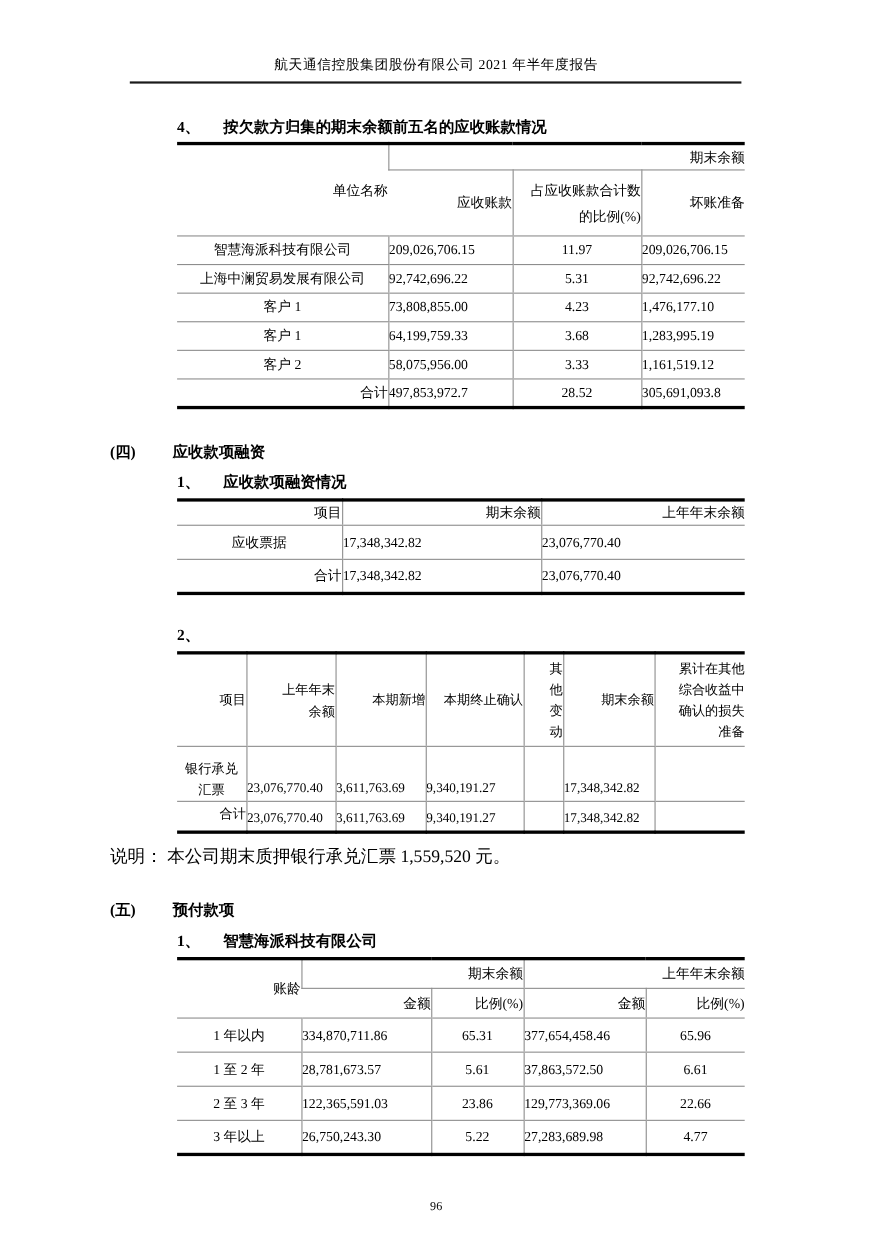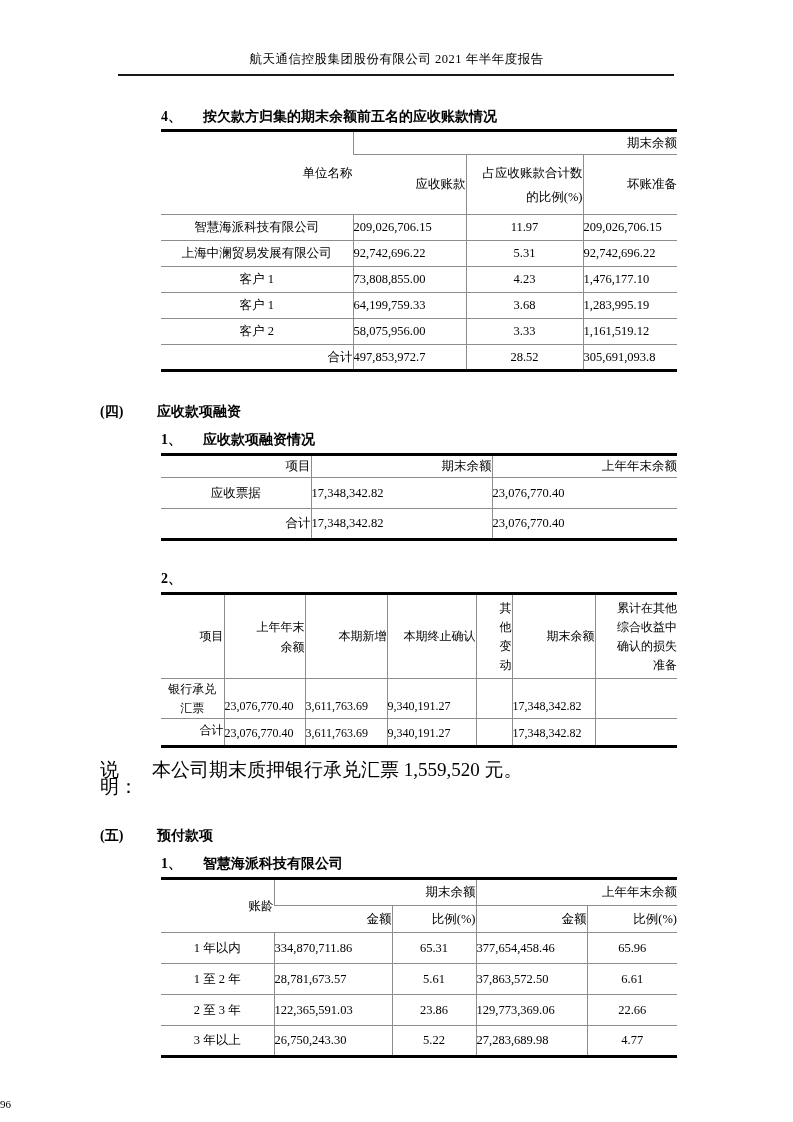--- a/index.html
+++ b/index.html
@@ -38,32 +38,32 @@
   #t2 tr.d{height:31px;}
 
   
   #t3{font-size:12px;}
   #t3 tr.h1{height:85px;}
   #t3 tr.d1{height:40px;}
   #t3 tr.d2{height:28px;}
   #t3 .stack2 div{line-height:20px;}
   #t3 .stack4 div{line-height:19px;}
   #t3 .bot{vertical-align:bottom;padding-bottom:4px;}
-  #t3 .item2{line-height:19px;padding-top:1px;}
+  #t3 .item2{line-height:19px;padding-top:11px;}
   #t3 .top{vertical-align:top;padding-top:3px;}
 
   
   #t4 tr.h1{height:27px;}
   #t4 tr.h2{height:27px;}
   #t4 tr.d{height:31px;}
 
-  .note{display:flex;margin-left:100px;margin-top:13px;font-size:19px;line-height:17px;}
+  .note{display:flex;margin-left:100px;margin-top:13px;font-size:16px;line-height:17px;}
   .note .lab{width:52px;flex:none;}
 
-  .pageno{margin-top:40px;font-size:11px;}
+  .pageno{margin-top:40px;text-align:center;font-size:11px;}
 
   #h4{margin-top:32px;margin-bottom:3px;}
   #hsi{margin-top:31px;}
   #hsi1{margin-top:10px;margin-bottom:4px;}
   #hsi2{margin-top:29px;margin-bottom:4px;}
   #hwu{margin-top:32px;}
   #hwu1{margin-top:10px;margin-bottom:4px;}
 </style>
 </head>
 <body>

